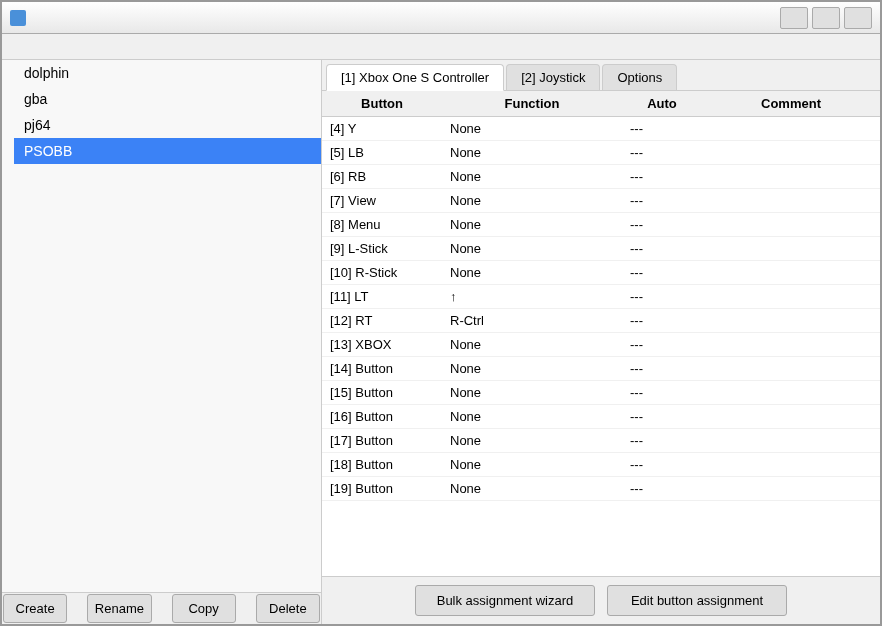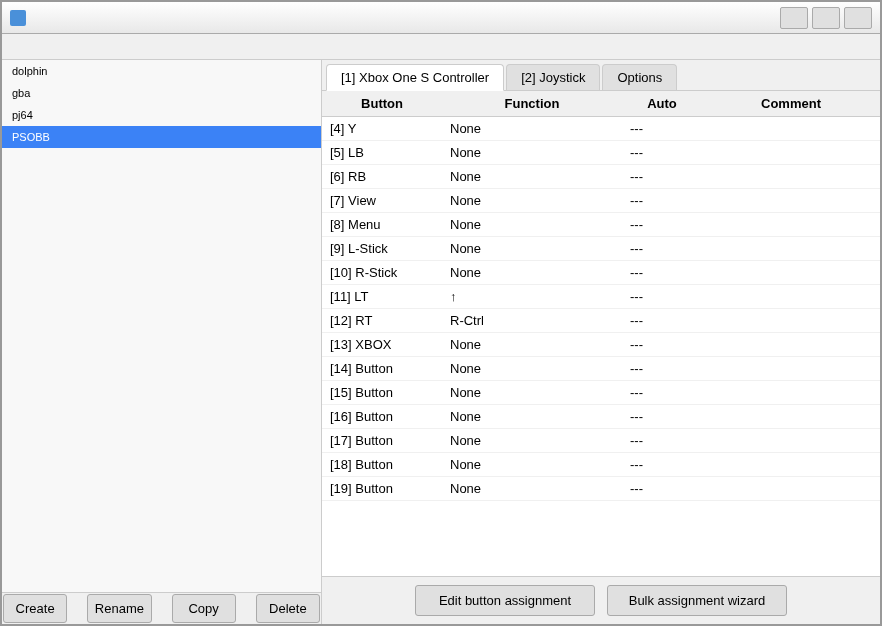--- a/index.html
+++ b/index.html
@@ -94,22 +94,23 @@
       display: flex;
       flex-direction: column;
     }
     #profile-list {
       flex: 1;
       overflow-y: auto;
     }
     .profile-item {
       padding: 5px 10px;
       cursor: pointer;
-      font-size: 11px;
+      font-size: 14px;
       color: #000;
+      margin-left: 12px;
     }
     .profile-item.selected {
       background: #3b82f6;
       color: white;
     }
     #left-buttons {
       display: flex;
       gap: 20px;
       padding: 1px;
       background: #f0f0f0;
@@ -378,18 +379,18 @@
               <td>[19] Button</td>
               <td>None</td>
               <td>---</td>
               <td></td>
             </tr>
           </tbody>
       </table>
     </div>
     <div id="right-buttons">
 
-    <button class="right-btn">Edit button assignment</button>
-        <button class="right-btn">Bulk assignment wizard</button>
+    <button class="right-btn">Bulk assignment wizard</button>
+        <button class="right-btn">Edit button assignment</button>
       </div>
   </div>
 
 </div>
 
 </body></html>

